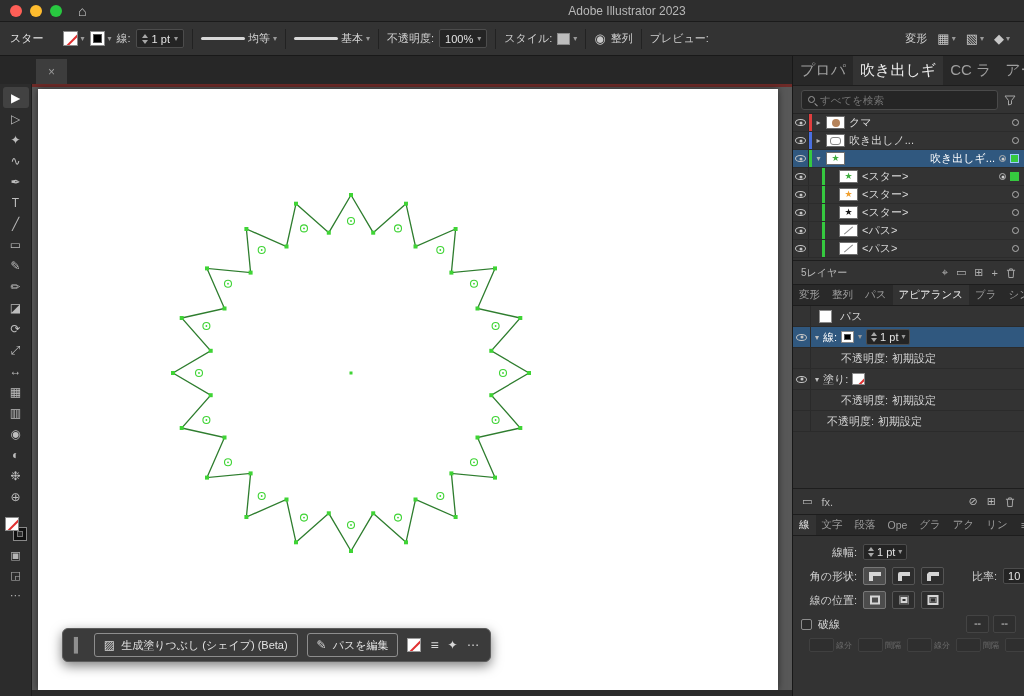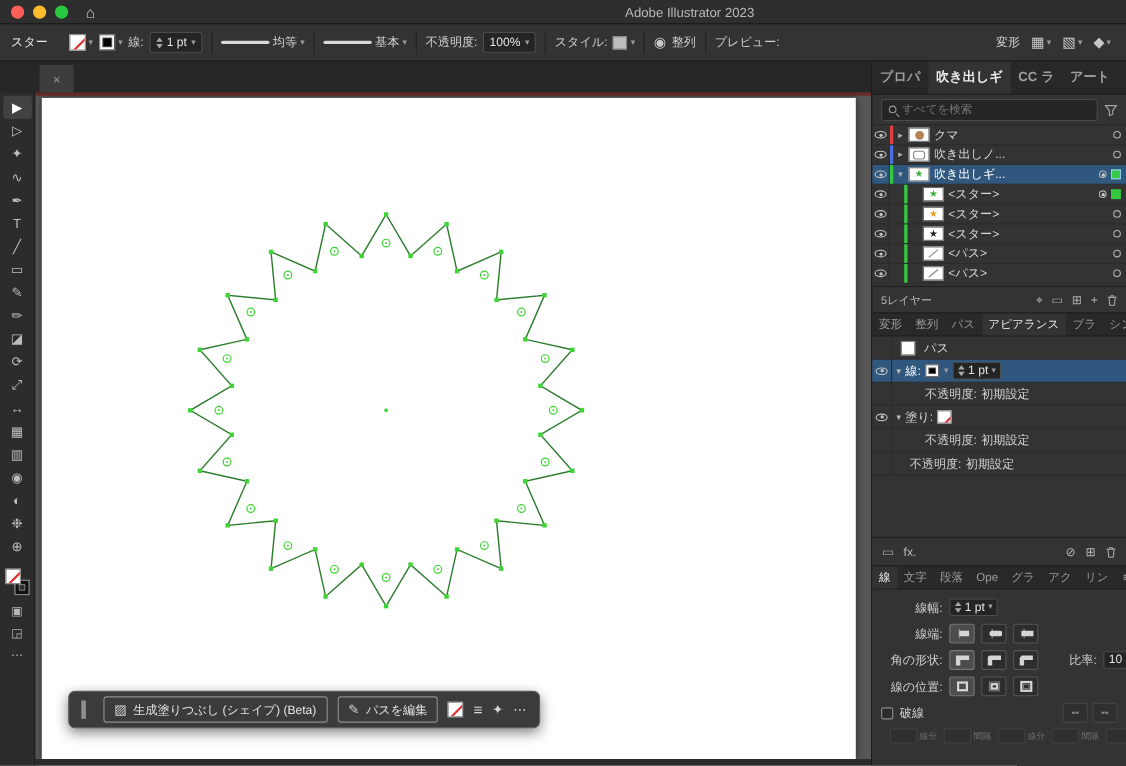--- a/index.html
+++ b/index.html
@@ -55,21 +55,21 @@
   .artboard svg{position:absolute;left:0;top:0;}
   .bottomstrip{position:absolute;left:0;bottom:0;width:792px;height:6px;background:#2b2b2b;z-index:11;}
   
   .taskbar{position:absolute;left:30px;bottom:28px;height:34px;background:#3b3b3b;border:1px solid #5c5c5c;border-radius:6px;box-shadow:0 4px 12px rgba(0,0,0,.5);display:flex;align-items:center;gap:9px;padding:0 11px;color:#e3e3e3;z-index:15;}
   .tb-handle{color:#8f8f8f;font-size:14px;}
   .tb-btn{border:1px solid #8d8d8d;border-radius:3px;height:24px;display:flex;align-items:center;gap:6px;padding:0 9px;background:#3b3b3b;white-space:nowrap;}
   .tb-ic{font-size:12px;color:#d8d8d8;}
   .mini-none{width:14px;height:14px;border:1px solid #9a9a9a;background:#fff;position:relative;overflow:hidden;display:inline-block;}
   
   .rightpanel{position:absolute;top:56px;left:792px;width:232px;bottom:0;background:#333;border-left:1px solid #181818;display:flex;flex-direction:column;z-index:20;}
-  .rp-tabs{height:30px;background:#282828;display:flex;align-items:stretch;color:#9f9f9f;border-bottom:1px solid #1d1d1d;font-size:12px;flex:none;font-weight:bold;}
+  .rp-tabs{height:30px;background:#282828;display:flex;align-items:stretch;color:#9f9f9f;border-bottom:1px solid #1d1d1d;font-size:15px;flex:none;}
   .rp-tab{padding:0 7px;display:flex;align-items:center;white-space:nowrap;}
   .rp-tab.active{background:#333;color:#ededed;}
   .tab-menu-icon{margin-left:auto;padding:0 7px;display:flex;align-items:center;color:#a8a8a8;}
   .rp-search{height:28px;display:flex;align-items:center;gap:6px;padding:0 8px;border-bottom:1px solid #252525;flex:none;}
   .search-box{flex:1;background:#252525;border:1px solid #4a4a4a;border-radius:3px;height:20px;display:flex;align-items:center;gap:5px;padding:0 6px;}
   .search-box input{background:transparent;border:none;outline:none;color:#bdbdbd;font-size:10.5px;width:100%;font-family:inherit;}
   .mag{width:7px;height:7px;border:1.4px solid #9a9a9a;border-radius:50%;position:relative;flex:none;}
   .mag::after{content:"";position:absolute;left:6px;top:6px;width:4px;height:1.4px;background:#9a9a9a;transform:rotate(45deg);transform-origin:0 0;}
   .funnel{flex:none;}
   
@@ -77,21 +77,21 @@
   .lrow{height:18px;display:flex;align-items:center;border-bottom:1px solid #2c2c2c;padding-right:5px;}
   .lrow.selected{background:#30587f;}
   .l-eye{width:16px;height:100%;border-right:1px solid #2a2a2a;display:flex;align-items:center;justify-content:center;flex:none;}
   .eye{width:11px;height:7px;border:1px solid #c4c4c4;border-radius:6px/4px;position:relative;display:inline-block;}
   .eye::after{content:"";position:absolute;left:50%;top:50%;transform:translate(-50%,-50%);width:3px;height:3px;border-radius:50%;background:#c4c4c4;}
   .l-indent{width:13px;height:100%;flex:none;}
   .colorbar{width:3px;height:100%;flex:none;}
   .l-arrow{width:13px;text-align:center;color:#b5b5b5;font-size:8px;flex:none;}
   .l-thumb{width:19px;height:13px;background:#fff;border:1px solid #6e6e6e;margin:0 4px 0 1px;display:flex;align-items:center;justify-content:center;overflow:hidden;flex:none;font-size:9px;line-height:1;}
   .l-name{flex:1;white-space:nowrap;overflow:hidden;color:#dadada;}
-  .lrow.selected .l-name{color:#fff;}
+  .lrow.selected .l-name{color:#fff;text-align:right;}
   .tcirc{width:7px;height:7px;border:1px solid #b2b2b2;border-radius:50%;display:inline-block;position:relative;flex:none;margin-left:4px;}
   .tcirc.targeted::after{content:"";position:absolute;left:50%;top:50%;transform:translate(-50%,-50%);width:3px;height:3px;border-radius:50%;background:#cfcfcf;}
   .sel-chip{width:9px;height:9px;background:#35c93f;display:inline-block;margin-left:4px;flex:none;}
   .sel-chip.boxed{border:1px solid #9cc8ff;}
   .rp-lfooter{height:24px;border-top:1px solid #1e1e1e;display:flex;align-items:center;padding:0 8px;gap:9px;color:#b8b8b8;font-size:10px;flex:none;}
   .lf-icons{margin-left:auto;display:flex;align-items:center;gap:8px;font-size:11px;color:#b0b0b0;}
   
   .sec-tabs{height:22px;background:#292929;display:flex;align-items:stretch;color:#9c9c9c;border-top:1px solid #1d1d1d;border-bottom:1px solid #1d1d1d;font-size:10.5px;flex:none;}
   .sec-tab{padding:0 6px;display:flex;align-items:center;white-space:nowrap;}
   .sec-tab.active{background:#333;color:#ededed;}
@@ -561,41 +561,20 @@
       <span class="field small">
         <span class="spin">
             <i class="up"></i>
             <i class="dn"></i>
           </span>
         <span>1 pt</span>
         <span class="dd">▾</span>
       </span>
     </div>
     <div class="sp-row">
-      <span class="sp-label">線端:</span>
-      <span class="icon-btn active">
-        <svg width="14" height="12" viewBox="0 0 14 12">
-            <line x1="4" y1="1.5" x2="4" y2="10.5" stroke="#8a8a8a"></line>
-            <line x1="4" y1="6" x2="13" y2="6" stroke="#d5d5d5" stroke-width="5"></line>
-          </svg>
-      </span>
-      <span class="icon-btn">
-        <svg width="14" height="12" viewBox="0 0 14 12">
-            <line x1="5" y1="1.5" x2="5" y2="10.5" stroke="#8a8a8a"></line>
-            <line x1="5" y1="6" x2="12" y2="6" stroke="#d5d5d5" stroke-width="5" stroke-linecap="round"></line>
-          </svg>
-      </span>
-      <span class="icon-btn">
-        <svg width="14" height="12" viewBox="0 0 14 12">
-            <line x1="5" y1="1.5" x2="5" y2="10.5" stroke="#8a8a8a"></line>
-            <line x1="5" y1="6" x2="11" y2="6" stroke="#d5d5d5" stroke-width="5" stroke-linecap="square"></line>
-          </svg>
-      </span>
-    </div>
-    <div class="sp-row">
       <span class="sp-label">角の形状:</span>
       <span class="icon-btn active">
         <svg width="14" height="12" viewBox="0 0 14 12">
             <path d="M3 11V4h10" fill="none" stroke="#d5d5d5" stroke-width="4" stroke-linejoin="miter"></path>
           </svg>
       </span>
       <span class="icon-btn">
         <svg width="14" height="12" viewBox="0 0 14 12">
             <path d="M3 11V4h10" fill="none" stroke="#d5d5d5" stroke-width="4" stroke-linejoin="round"></path>
           </svg>

